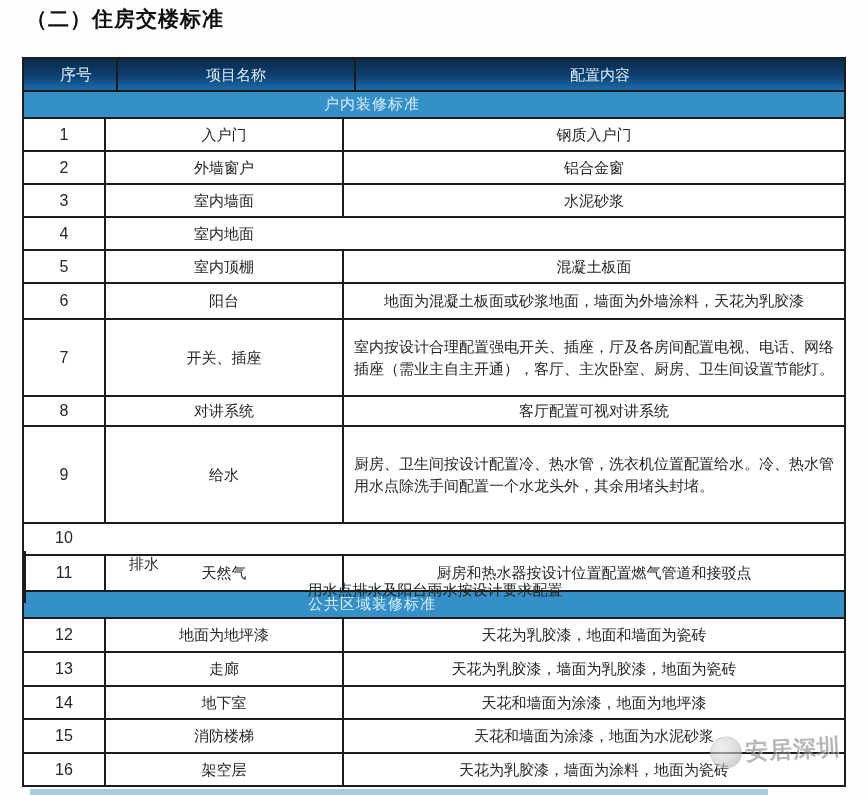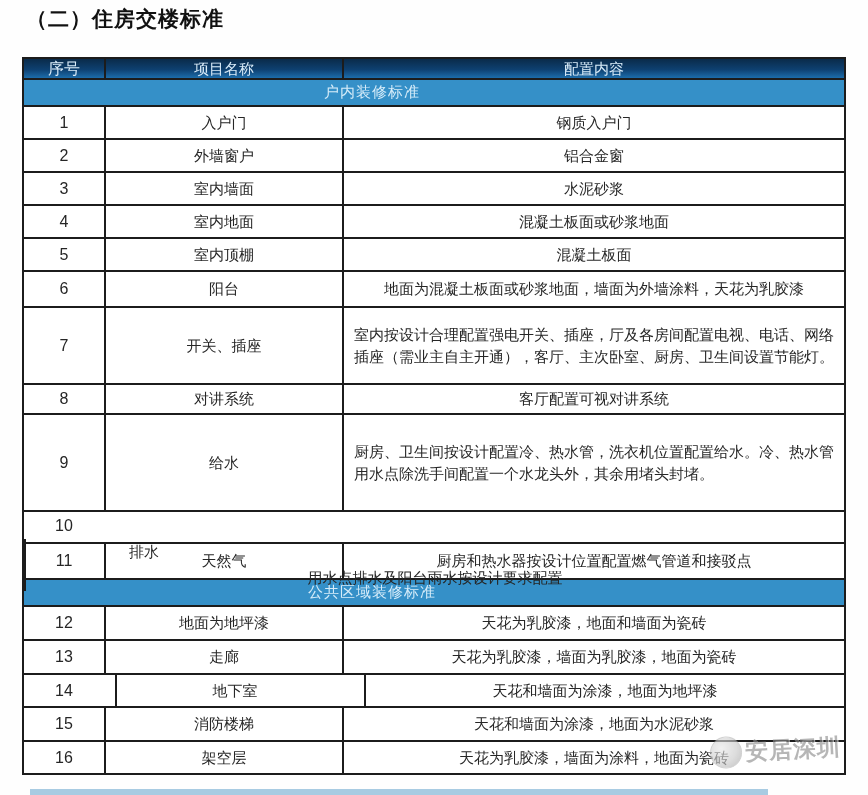--- a/index.html
+++ b/index.html
@@ -50,21 +50,21 @@
     position:absolute;left:30px;top:789px;width:738px;height:6px;background:#a8cbe2;
   }
 </style>
 </head>
 <body>
 
 <div class="page">
   <div class="title">（二）住房交楼标准</div>
 
   <div class="table" id="standards-table">
-      <div class="row header-row" style="height: 19px;">
+      <div class="row header-row" style="height: 31px; padding-left: 12px;">
         <div class="cell c0">序号</div>
         <div class="cell c1">项目名称</div>
         <div class="cell c2">配置内容</div>
       </div>
       <div class="row section-row" style="height: 27px;">
         <div class="section-title">户内装修标准</div>
       </div>
       <div class="row body-row" style="height: 33px;">
         <div class="cell c0">1</div>
         <div class="cell c1">入户门</div>
@@ -76,21 +76,20 @@
         <div class="cell c2">铝合金窗</div>
       </div>
       <div class="row body-row" style="height: 33px;">
         <div class="cell c0">3</div>
         <div class="cell c1">室内墙面</div>
         <div class="cell c2">水泥砂浆</div>
       </div>
       <div class="row body-row" style="height: 33px;">
         <div class="cell c0">4</div>
         <div class="cell c1">室内地面</div>
-        <div class="cell c2">混凝土板面或砂浆地面</div>
       </div>
       <div class="row body-row" style="height: 33px;">
         <div class="cell c0">5</div>
         <div class="cell c1">室内顶棚</div>
         <div class="cell c2">混凝土板面</div>
       </div>
       <div class="row body-row" style="height: 36px;">
         <div class="cell c0">6</div>
         <div class="cell c1">阳台</div>
         <div class="cell c2">地面为混凝土板面或砂浆地面，墙面为外墙涂料，天花为乳胶漆</div>
@@ -126,21 +125,21 @@
       <div class="row body-row" style="height: 34px;">
         <div class="cell c0">12</div>
         <div class="cell c1">地面为地坪漆</div>
         <div class="cell c2">天花为乳胶漆，地面和墙面为瓷砖</div>
       </div>
       <div class="row body-row" style="height: 34px;">
         <div class="cell c0">13</div>
         <div class="cell c1">走廊</div>
         <div class="cell c2">天花为乳胶漆，墙面为乳胶漆，地面为瓷砖</div>
       </div>
-      <div class="row body-row" style="height: 33px; gap: 11px;">
+      <div class="row body-row" style="height: 33px;">
         <div class="cell c0">14</div>
         <div class="cell c1">地下室</div>
         <div class="cell c2">天花和墙面为涂漆，地面为地坪漆</div>
       </div>
       <div class="row body-row" style="height: 34px;">
         <div class="cell c0">15</div>
         <div class="cell c1">消防楼梯</div>
         <div class="cell c2">天花和墙面为涂漆，地面为水泥砂浆</div>
       </div>
       <div class="row body-row" style="height: 33px;">

